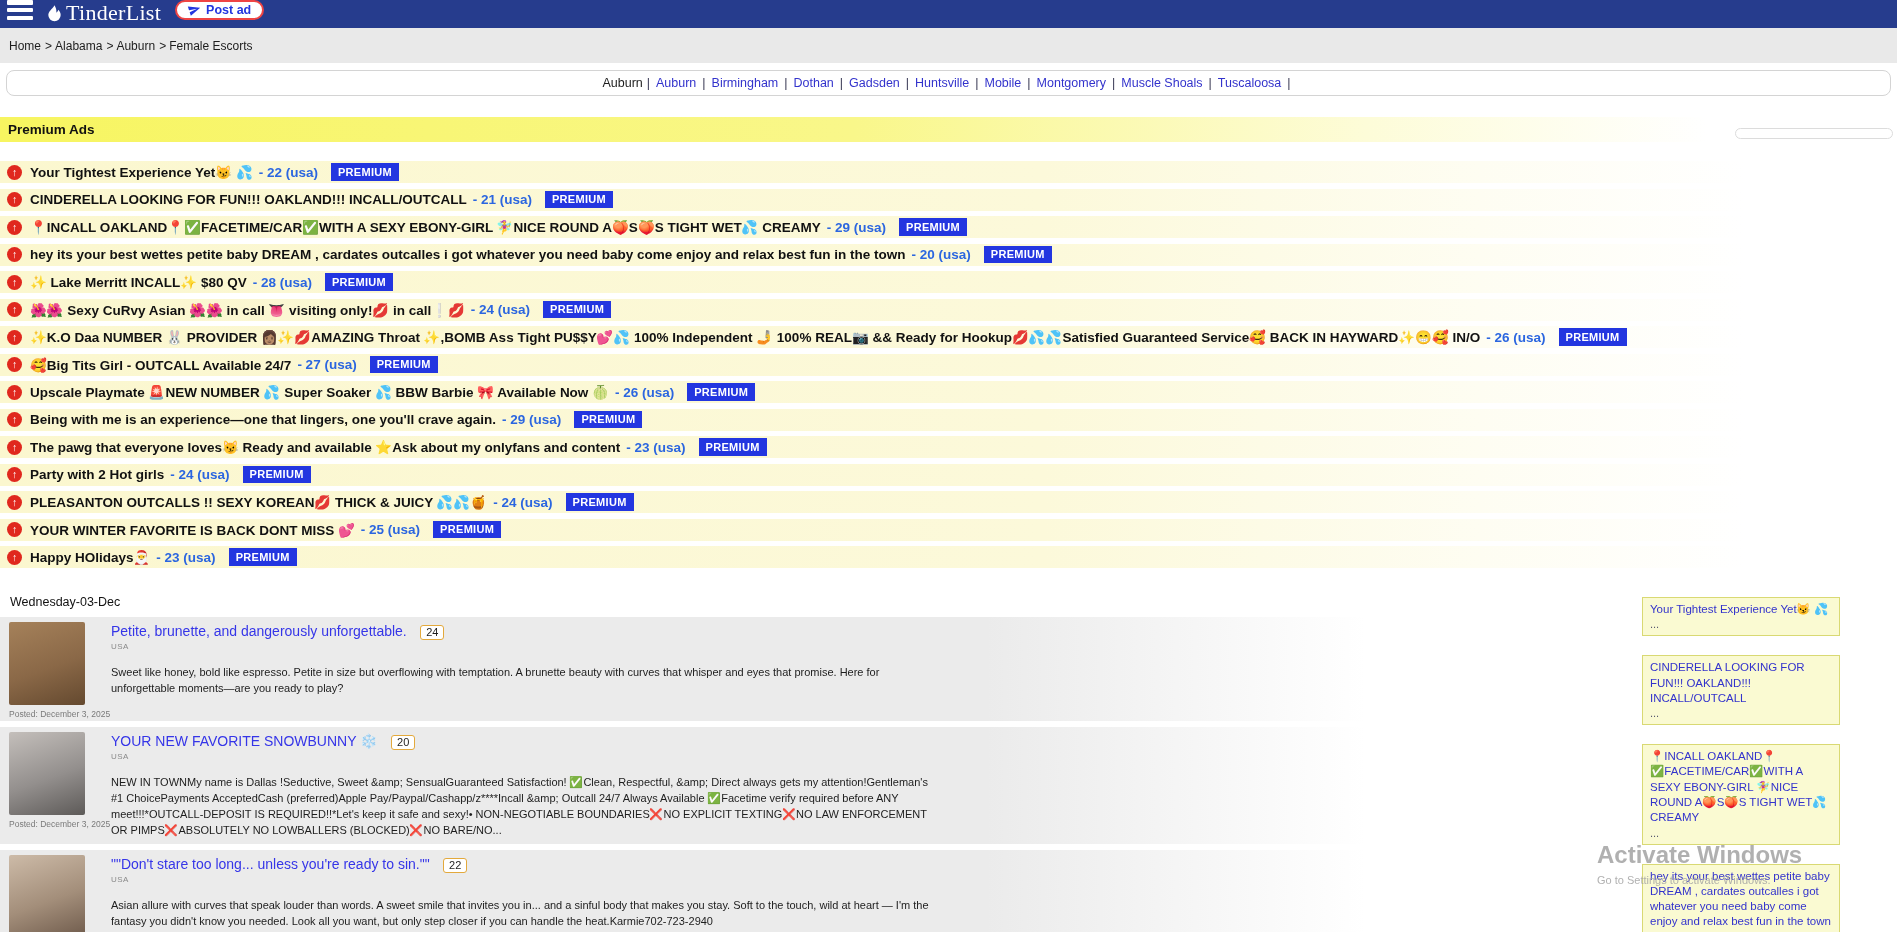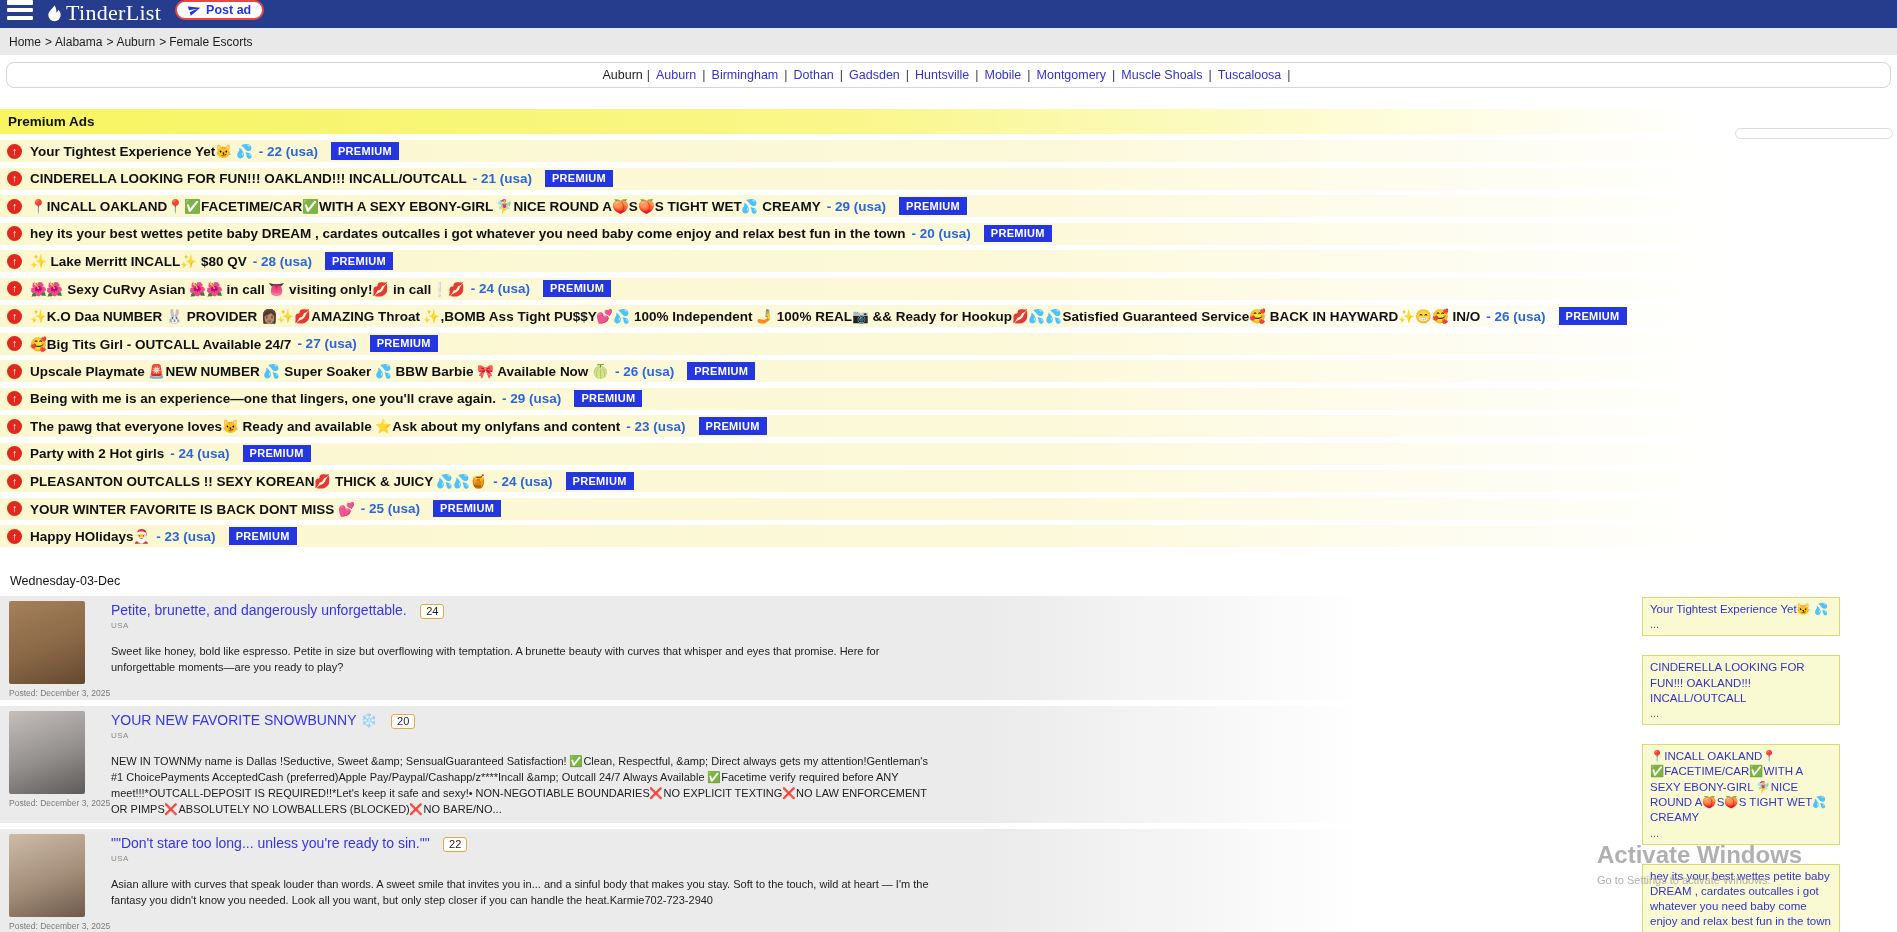--- a/index.html
+++ b/index.html
@@ -9,34 +9,34 @@
 
   
   .topbar { height:28px; background:#263c8d; display:flex; align-items:flex-start; padding:0 7px; }
   .burger { width:26px; height:20px; display:flex; flex-direction:column; justify-content:space-between; margin-right:12px; cursor:pointer; }
   .burger span { display:block; height:4.5px; background:#fff; border-radius:1px; }
   .brand { display:flex; align-items:center; color:#fff; font-family:"Liberation Serif", serif; font-size:22px; letter-spacing:.3px; }
   .brand svg { margin-right:2px; }
   .postad-btn { margin-left:14px; display:inline-flex; align-items:center; gap:5px; background:#fff; color:#2336e0; border:2px solid #ef4444; border-radius:11px; padding:1px 11px 2px; font-size:12.5px; font-weight:bold; cursor:pointer; height:20px; }
 
   
-  .crumb-bar { height:27px; background:#e9e9e9; display:flex; align-items:center; padding:0 9px; font-size:12px; color:#1d1d1d; }
+  .crumb-bar { height:35px; background:#e9e9e9; display:flex; align-items:center; padding:0 9px; font-size:12px; color:#1d1d1d; }
   .crumb-bar .crumb { cursor:pointer; }
   .crumb-sep { margin:0 3px 0 4px; }
 
   
   .citybox { margin:7px 6px 0; height:26px; border:1px solid #d4d4d4; border-radius:8px; display:flex; align-items:center; justify-content:center; font-size:12.5px; background:#fff; }
   .city-current { color:#1d1d1d; }
   .city-link { color:#3333cc; text-decoration:none; cursor:pointer; margin:0 2px; }
   .city-sep { color:#3a3a55; margin:0 4px; }
 
   
   .premium-section { margin-top:21px; }
   .premium-head { height:25px; display:flex; align-items:center; padding-left:8px; font-size:13.5px; font-weight:bold; color:#111;
-      background:linear-gradient(90deg,#f7f560 0%,#f9f78a 45%,#fdfcd8 72%,#fff 90%); margin-bottom:6px; }
+      background:linear-gradient(90deg,#f7f560 0%,#f9f78a 45%,#fdfcd8 72%,#fff 90%); margin-bottom:19px; }
   .prow { height:22px; margin-bottom:5.5px; display:flex; align-items:center; padding-left:7px; white-space:nowrap; font-size:13.5px; font-weight:bold; cursor:pointer;
       background:linear-gradient(90deg,#fbf7cf 0%,#fcf9da 55%,#fefdf2 78%,#fff 92%); }
   .p-arrow { width:15px; height:15px; border-radius:50%; background:#e0281e; color:#fff; font-size:10.5px; line-height:15px; display:inline-flex; align-items:center; justify-content:center; margin-right:8px; flex:none; font-weight:bold; }
   .p-title { color:#111; }
   .p-meta { color:#2b66e0; margin-left:6px; }
   .p-badge { background:#2336e0; color:#fff; font-size:11px; font-weight:bold; padding:2.5px 7px 3px; border-radius:0; margin-left:13px; letter-spacing:.3px; cursor:pointer; }
 
   
   .feed { margin-top:24px; }
   .feed-date { padding:3px 10px 8px; font-size:12.5px; color:#111; }

